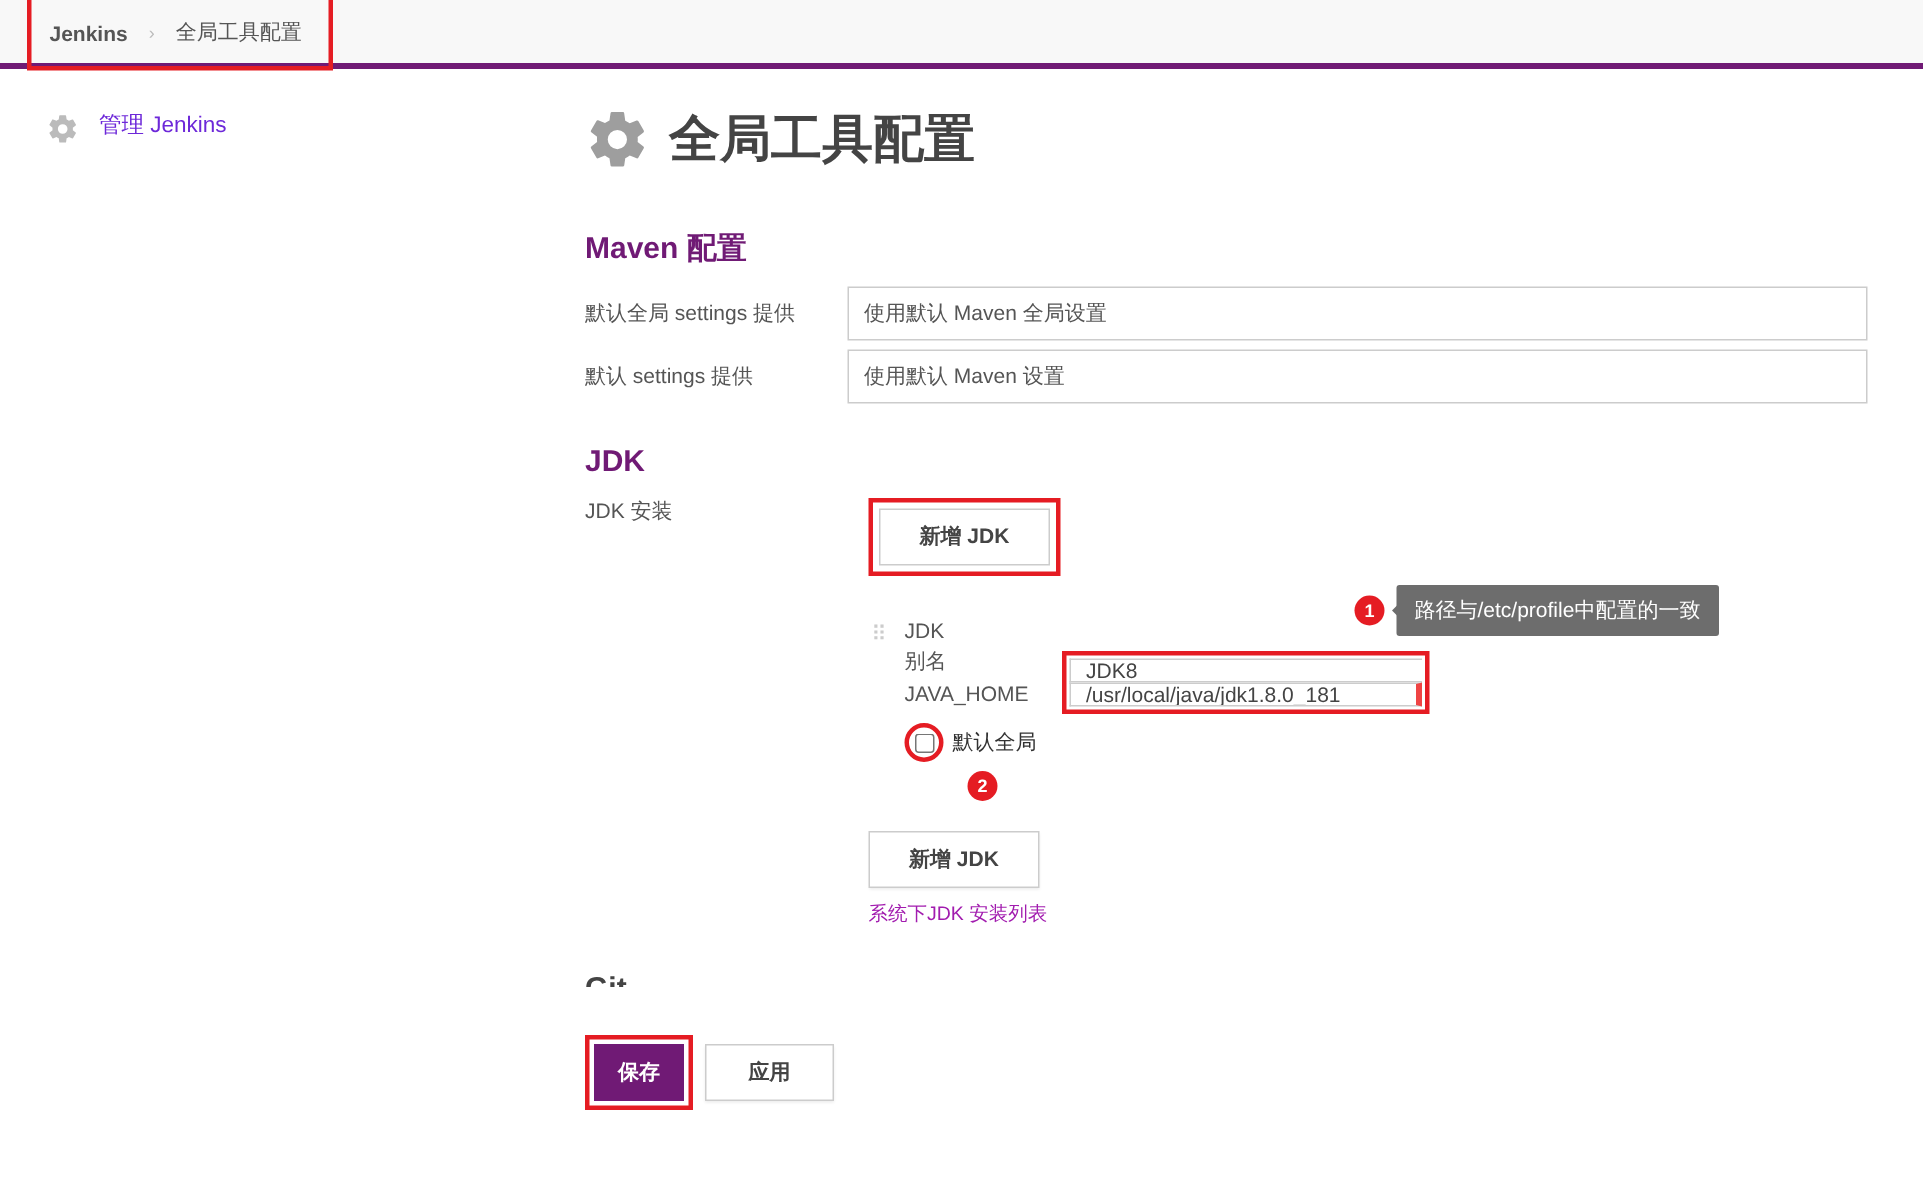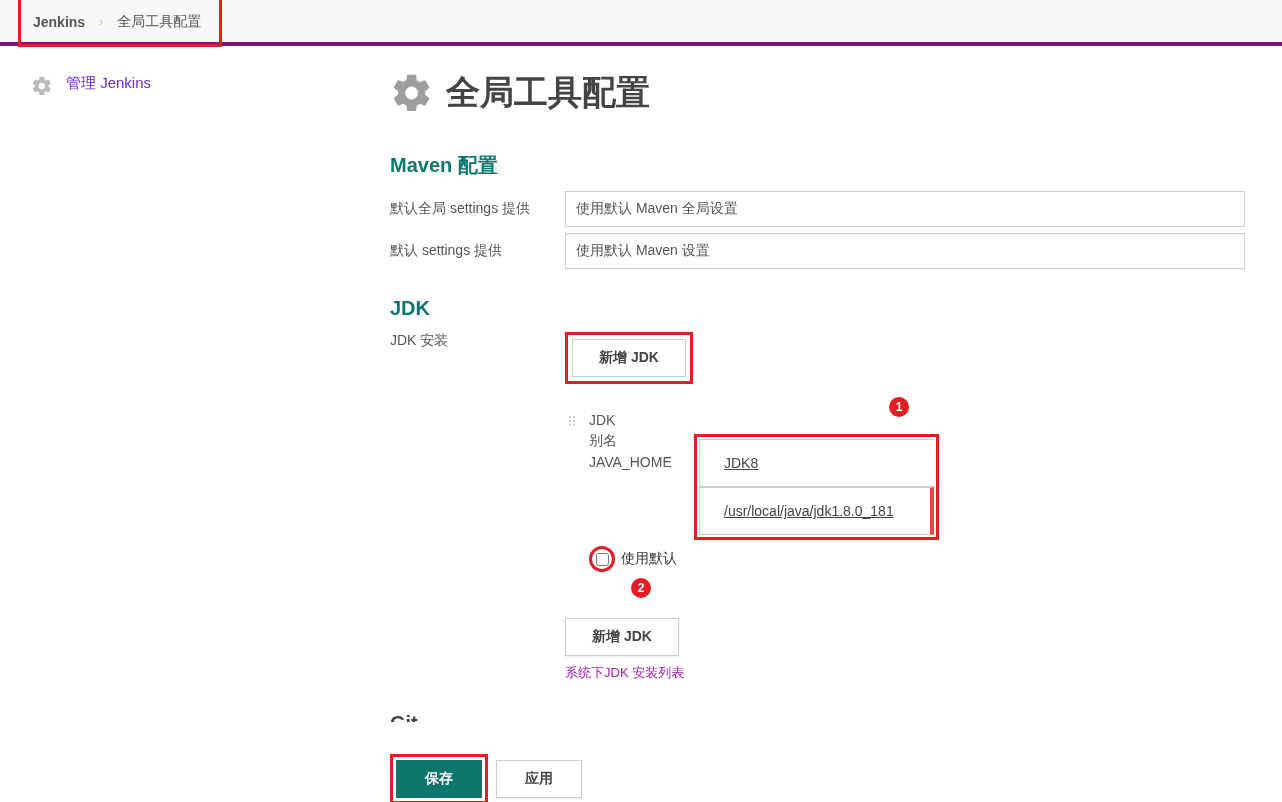--- a/index.html
+++ b/index.html
@@ -20,40 +20,40 @@
     .gear-icon { width: 24px; height: 24px; display: inline-flex; align-items: center; justify-content: center; color: #bbb; }
 
     .main { flex: 1; padding: 24px 20px 40px 0; position: relative; }
 
     
     .page-title-row { display: flex; align-items: center; gap: 12px; margin-bottom: 36px; }
     .page-title-row .big-gear { width: 44px; height: 44px; color: #9e9e9e; }
     .page-title { font-size: 34px; font-weight: 700; color: #444; }
 
     
-    .section-title { font-size: 20px; font-weight: 700; color: #0f766e; margin: 8px 0 12px 0; }
+    .section-title { font-size: 20px; font-weight: 700; color: #701a75; margin: 8px 0 12px 0; }
 
     .form-row { display: flex; align-items: center; margin-bottom: 6px; }
     .form-label { width: 175px; color: #555; font-size: 14px; }
     .form-input { flex: 1; height: 36px; border: 1px solid #ccc; padding: 0 10px; font-size: 14px; color: #555; background: #fff; min-width: 0; max-width: 680px; }
 
     
     .jdk-label { color: #555; font-size: 14px; width: 175px; }
 
     .add-jdk-box { border: 3px solid #e51c23; display: inline-block; padding: 4px; margin-bottom: 28px; }
     .add-jdk-btn { background: #fff; border: 1px solid #ccc; height: 38px; padding: 0 26px; font-size: 14px; font-weight: 700; color: #444; cursor: pointer; }
 
     .jdk-block { margin-left: 0; position: relative; }
     .jdk-indent { display: flex; gap: 10px; }
     .drag-dots { color: #ccc; font-size: 14px; padding-top: 2px; width: 14px; text-align: center; }
     .jdk-fields { flex: 1; position: relative; }
 
     .field-pair { display: flex; align-items: center; margin-bottom: 4px; }
     .field-name { color: #555; font-size: 14px; width: 105px; }
-    .field-input { height: 48px; border: 1px solid #ccc; padding: 0 24px; font-size: 14px; color: #444; background: #fff; text-decoration: underline; }
+    .field-input { height: 16px; border: 1px solid #ccc; padding: 0 10px; font-size: 14px; color: #444; background: #fff; }
 
     .input-group-box { border: 3px solid #e51c23; padding: 2px; display: inline-block; }
     .input-group-box .field-input { width: 235px; border-right: none; }
     .input-group-box .field-input:last-child { border-right: 4px solid #ef4444; }
     .stacked-inputs { display: flex; flex-direction: column; }
     .stacked-inputs .field-input { border-top: 1px solid #ccc; }
     .stacked-inputs .field-input:first-child { border-top: 1px solid #ccc; }
 
     
     .callout { background: #6d6d6d; color: #fff; padding: 8px 12px; font-size: 14px; border-radius: 2px; position: absolute; white-space: nowrap; display: flex; align-items: center; }
@@ -63,21 +63,21 @@
     .auto-install-row { display: flex; align-items: center; gap: 6px; margin-top: 6px; position: relative; }
     .checkbox-circle { border: 3px solid #e51c23; border-radius: 50%; width: 26px; height: 26px; display: inline-flex; align-items: center; justify-content: center; }
     .checkbox-circle input { width: 13px; height: 13px; }
 
     .add-jdk-btn2 { background: #fff; border: 1px solid #ccc; height: 38px; padding: 0 26px; font-size: 14px; font-weight: 700; color: #444; cursor: pointer; margin-top: 46px; box-shadow: 0 1px 2px rgba(0,0,0,0.08); }
     .helper-text { color: #a21caf; font-size: 13px; margin-top: 8px; }
 
     
     .footer-btns { display: flex; align-items: center; gap: 0; margin-top: 32px; }
     .save-box { border: 3px solid #e51c23; display: inline-block; padding: 3px; }
-    .save-btn { background: #0f766e; color: #fff; border: none; height: 38px; padding: 0 29px; font-size: 14px; font-weight: 700; cursor: pointer; }
+    .save-btn { background: #701a75; color: #fff; border: none; height: 38px; padding: 0 16px; font-size: 14px; font-weight: 700; cursor: pointer; }
     .apply-btn { background: #fff; color: #444; border: 1px solid #ccc; height: 38px; padding: 0 28px; font-size: 14px; font-weight: 700; cursor: pointer; margin-left: 8px; box-shadow: 0 1px 2px rgba(0,0,0,0.08); }
 
     .cutoff-text { color: #444; font-size: 20px; font-weight: 700; margin-top: 30px; height: 10px; overflow: hidden; }
 
     svg { display: block; }
   </style>
 </head>
 <body>
 
 <div class="breadcrumb-bar">
@@ -119,33 +119,34 @@
       <div class="form-label">默认全局 settings 提供</div>
       <input class="form-input" value="使用默认 Maven 全局设置" style="">
     </div>
     <div class="form-row">
       <div class="form-label">默认 settings 提供</div>
       <input class="form-input" value="使用默认 Maven 设置" style="">
     </div>
 
     <div class="section-title" style="margin-top:28px">JDK</div>
 
-    <div style="display:flex; align-items:flex-start;">
+    <div style="display:flex; align-items:flex-start;gap:14px;">
       <div class="jdk-label">JDK 安装</div>
       <div style="flex:1; position:relative;">
         <div class="add-jdk-box">
           <button class="add-jdk-btn">新增 JDK</button>
         </div>
 
         <div class="jdk-block">
           <div class="jdk-indent">
             <span class="drag-dots">⠿</span>
             <div class="jdk-fields">
 
               <span class="badge-num" style="top:-15px; left:300px;">1</span>
+              <div class="callout" style="top:-22px; left:328px;">路径与/etc/profile中配置的一致</div>
 
               <div style="display:flex;">
                 <div>
                   <div style="display:flex; flex-direction:column; gap:0;">
                     <div class="field-pair">
                         <span class="field-name">JDK</span>
                       </div>
                     <div class="field-pair">
                         <span class="field-name">别名</span>
                       </div>
@@ -159,21 +160,21 @@
                     <input class="field-input" value="JDK8" style="">
                     <input class="field-input" value="/usr/local/java/jdk1.8.0_181" style="">
                   </div>
                 </div>
               </div>
 
               <div class="auto-install-row">
                 <span class="checkbox-circle">
                   <input type="checkbox" style="">
                 </span>
-                <span>使用默认</span>
+                <span>默认全局</span>
 
                 <span class="badge-num" style="top:32px; left:42px;">2</span>
               </div>
 
             </div>
           </div>
 
           <button class="add-jdk-btn2" style="margin-left:0;">新增 JDK</button>
           <div class="helper-text">系统下JDK 安装列表</div>
         </div>

